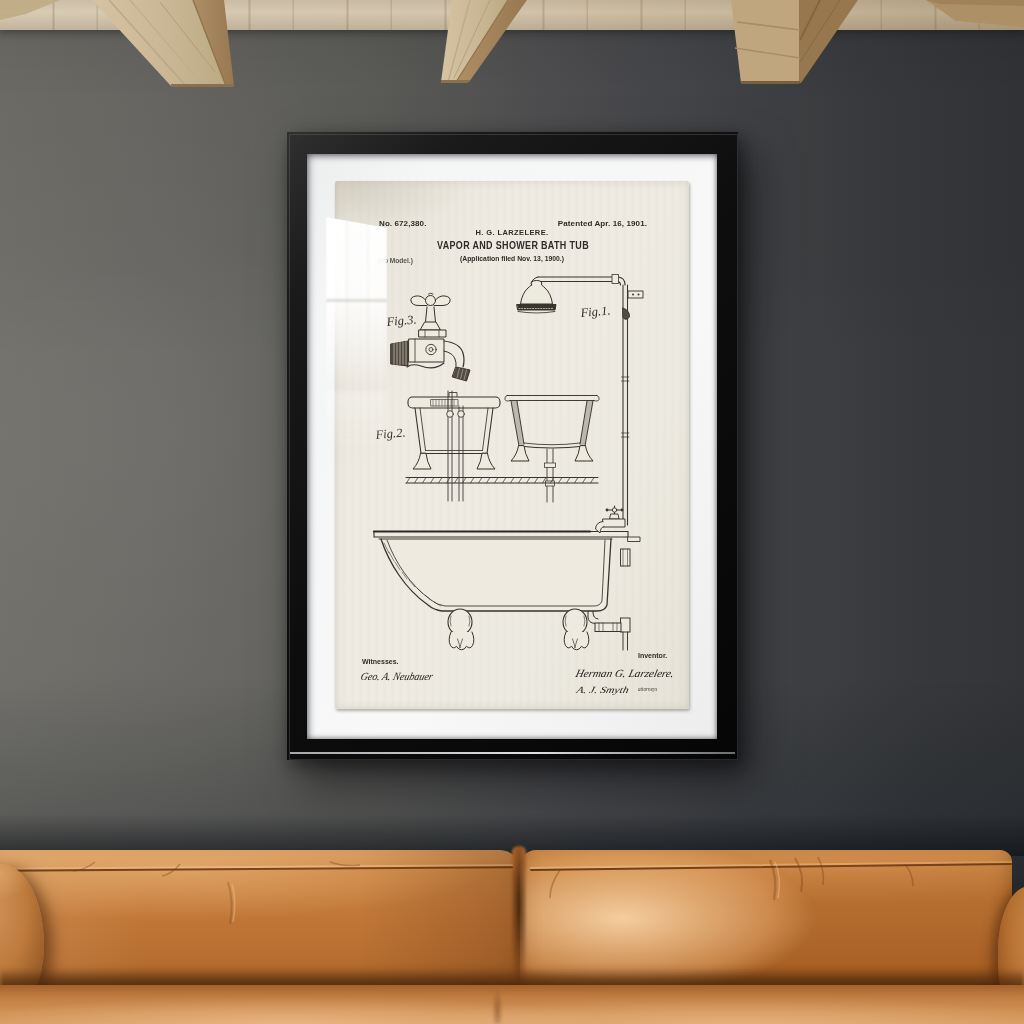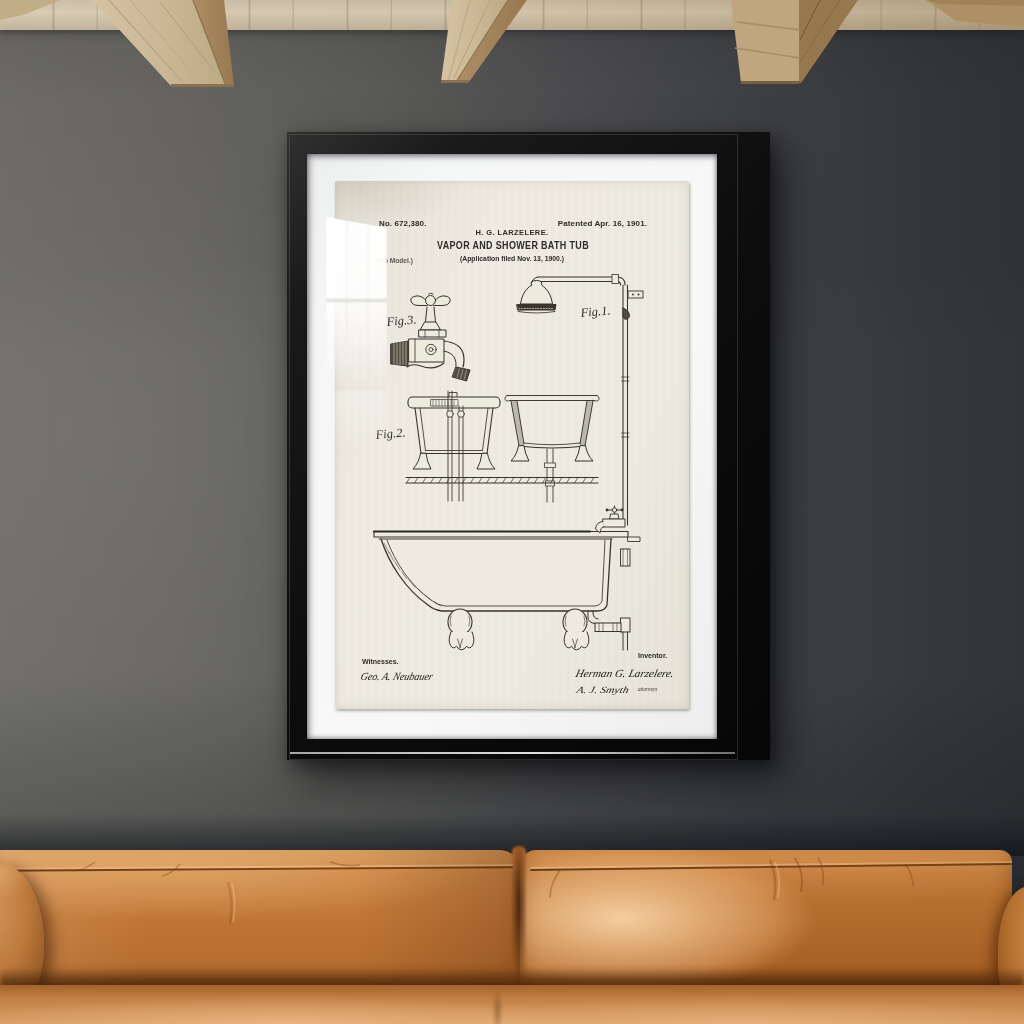--- a/index.html
+++ b/index.html
@@ -70,21 +70,21 @@
       <line x1="840" y1="0" x2="800" y2="62" stroke="#856843" stroke-width="1"></line>
       <polygon points="741,81 801,81 799,84 741,84" fill="#77603e"></polygon>
     </g>
 
     <polygon points="926,0 1024,0 1024,27 956,21" fill="#ae9066"></polygon>
     <polygon points="926,0 1024,0 1024,6 940,4" fill="#a08158"></polygon>
   </svg>
 
   <div class="abs" id="frame" style="left:287px;top:132px;width:451px;height:628px;
     background:linear-gradient(135deg,#303030 0%,#1a1a1a 16%,#0d0d0d 50%,#060606 100%);
-    box-shadow: 14px 20px 38px rgba(8,8,10,0.55), 4px 6px 14px rgba(8,8,10,0.45); padding-left: 32px;">
+    box-shadow: 14px 20px 38px rgba(8,8,10,0.55), 4px 6px 14px rgba(8,8,10,0.45);">
 
     <div class="abs" style="left:2px;top:2px;width:447px;height:624px;
       border:1px solid rgba(130,130,130,0.28);"></div>
 
     <div class="abs" style="left:3px;top:620px;width:445px;height:2px;
       background:linear-gradient(to right, rgba(205,205,210,0.8), rgba(235,235,240,0.95) 55%, rgba(165,165,170,0.65));"></div>
 
     <div class="abs" id="mat" style="left:20px;top:22px;width:410px;height:585px;
       background:linear-gradient(125deg,#eceded 0%,#f5f6f6 16%,#f7f8f7 62%,#ecedec 100%);
       box-shadow: inset 0 4px 7px -2px rgba(55,55,65,0.6), inset 4px 0 7px -2px rgba(55,55,65,0.5), inset -3px 0 5px -2px rgba(70,70,80,0.4), inset 0 -3px 5px -2px rgba(70,70,80,0.4);">

